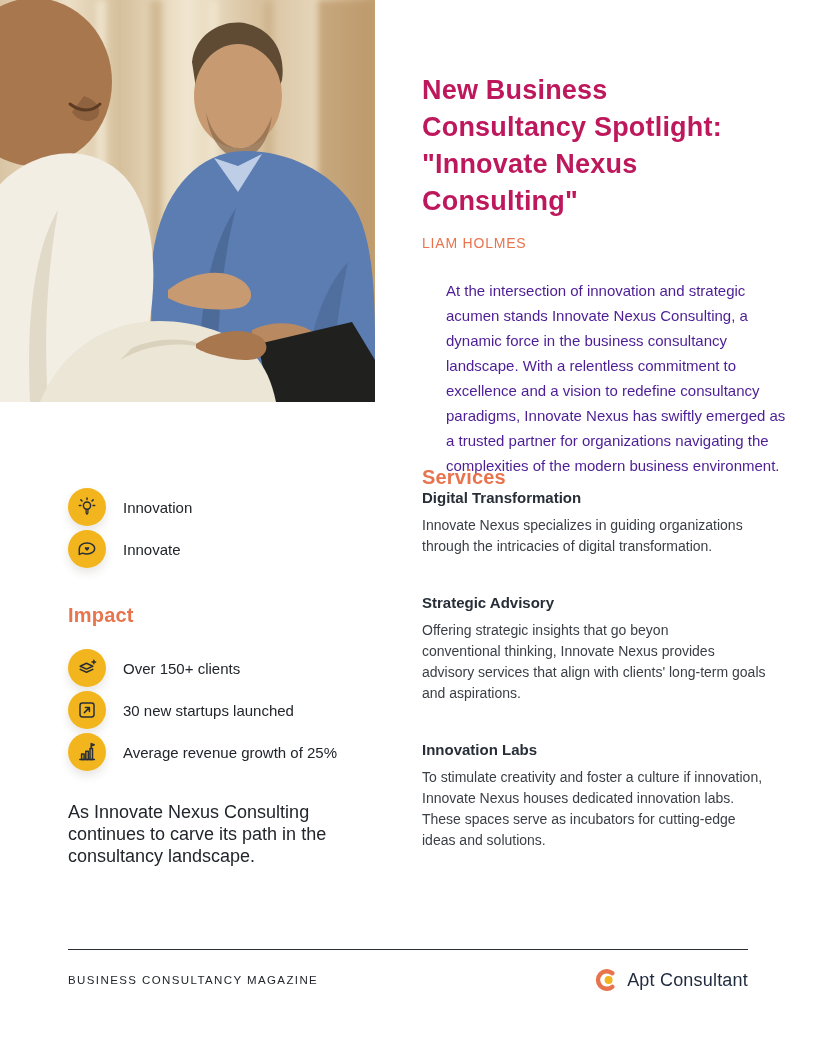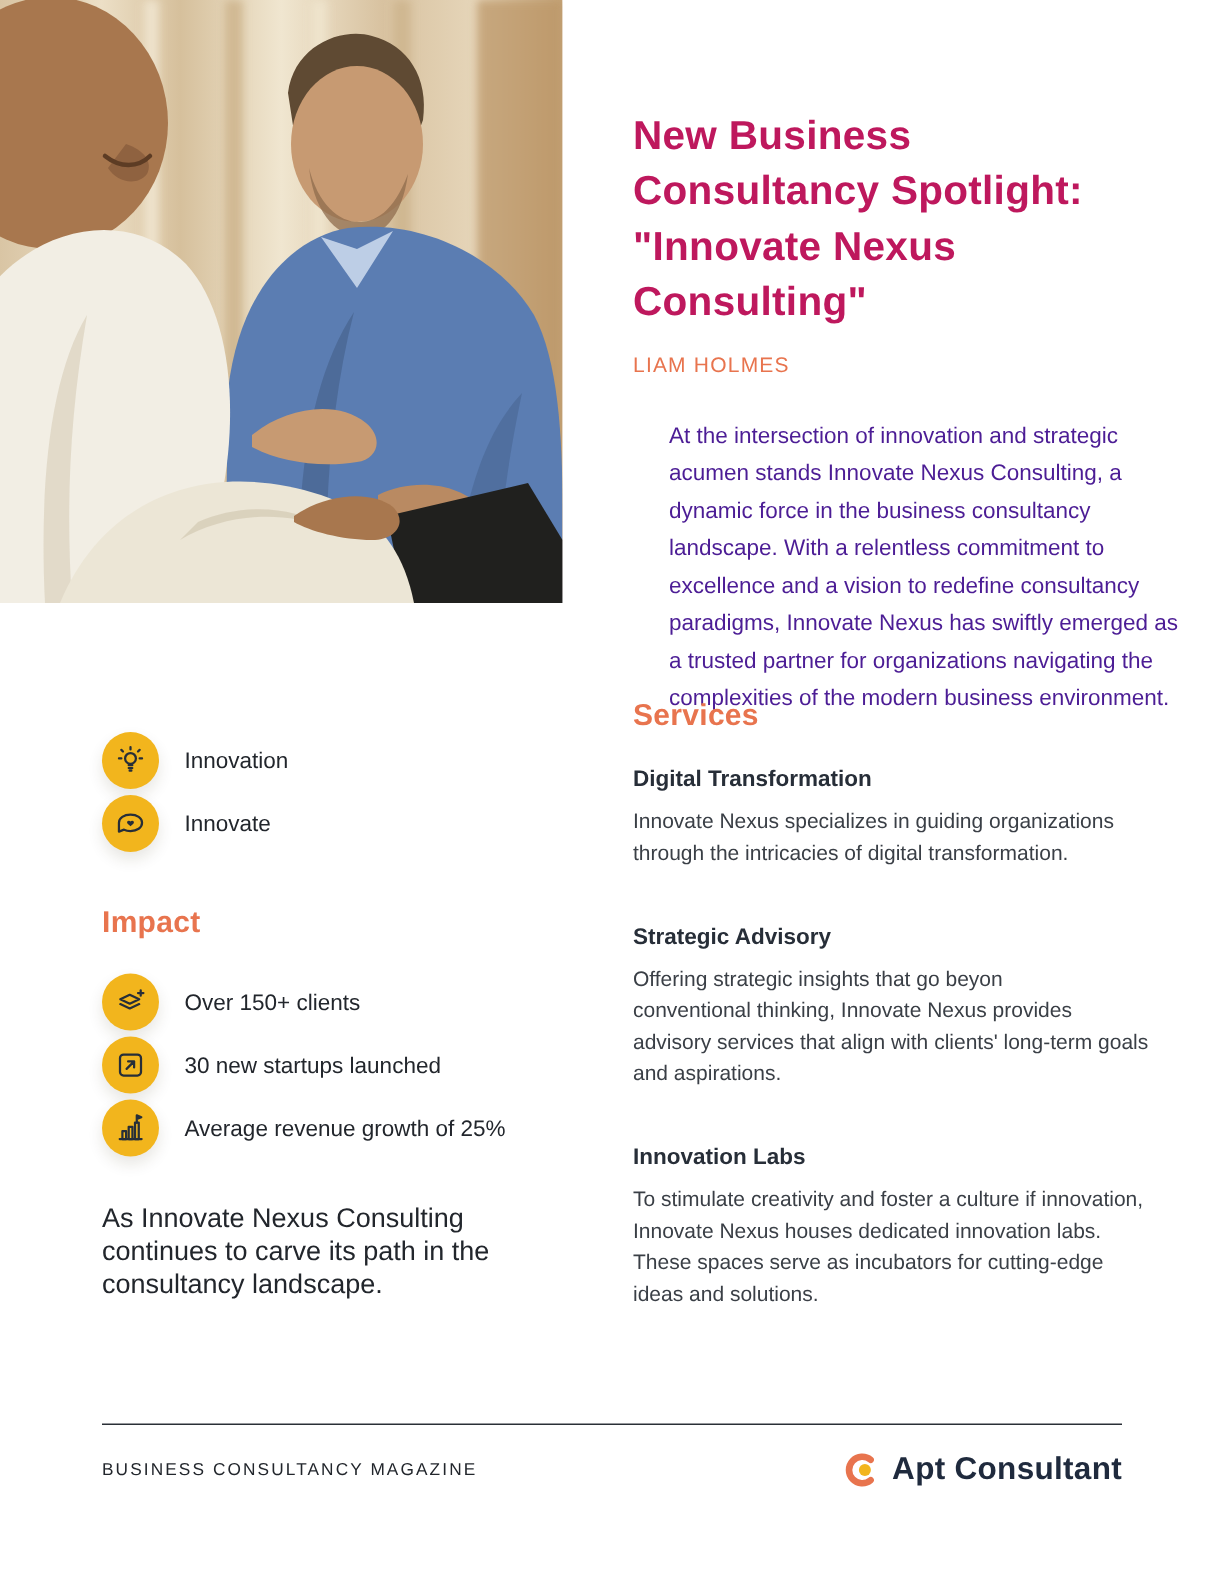--- a/index.html
+++ b/index.html
@@ -54,42 +54,42 @@
   .icon-glyph { stroke: #272e38; stroke-width: 1.5; fill: none;
     stroke-linecap: round; stroke-linejoin: round; }
   .icon-label { margin-left: 17px; font-size: 15px; color: #22262c; }
 
   .impact-section { margin-top: 34px; }
   .closing-para {
     margin-top: 28px; width: 290px;
     font-size: 18px; line-height: 22px; color: #22262c;
   }
 
-  .service-block { margin-top: 22px; }
+  .service-block { }
   .service-block + .service-block { margin-top: 37px; }
   .service-title { font-size: 15px; font-weight: bold; color: #272e38; }
   .service-body {
     margin-top: 9px; font-size: 14px; line-height: 21px; color: #3a3f46;
     white-space: pre-line;
   }
 
   
   .footer-rule {
     position: absolute; left: 68px; top: 949px; width: 680px;
     border: none; border-top: 1.6px solid #2a2f36;
   }
   .footer-left {
     position: absolute; left: 68px; top: 974px;
     font-size: 11.5px; letter-spacing: 1.4px; color: #22262c;
   }
   .footer-brand {
     position: absolute; right: 68px; top: 967px;
     display: flex; align-items: center; gap: 7px;
   }
-  .brand-text { font-size: 21px; font-weight: bold; color: #1f2a3d; letter-spacing: 0.2px; }
+  .brand-text { font-size: 18px; font-weight: normal; color: #1f2a3d; letter-spacing: 0.2px; }
 </style>
 </head>
 <body>
 
 <div class="page">
 
   <div class="photo-wrap">
     <svg width="375" height="402" viewBox="0 0 375 402">
       <defs>
         <filter id="soft" x="-20%" y="-20%" width="140%" height="140%">

